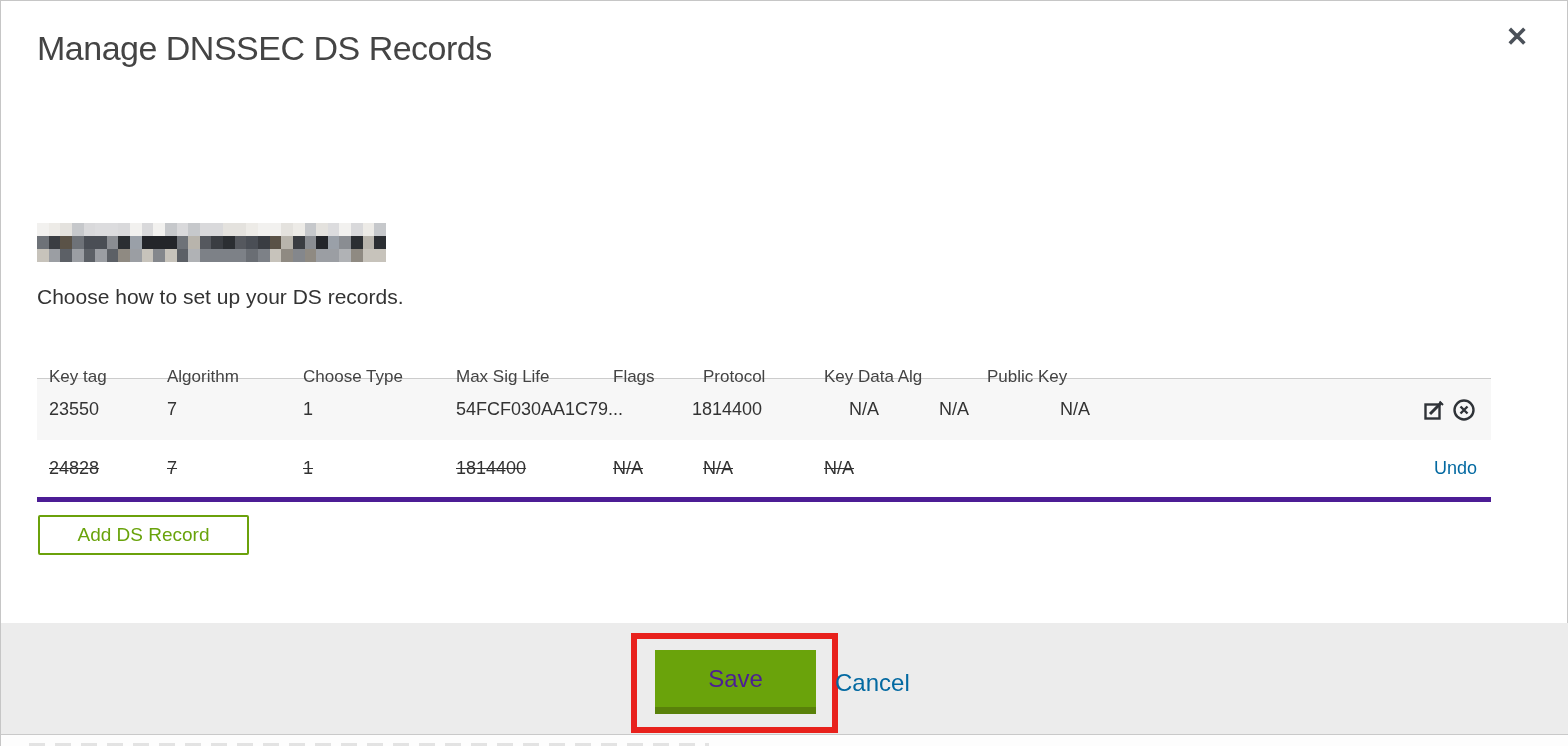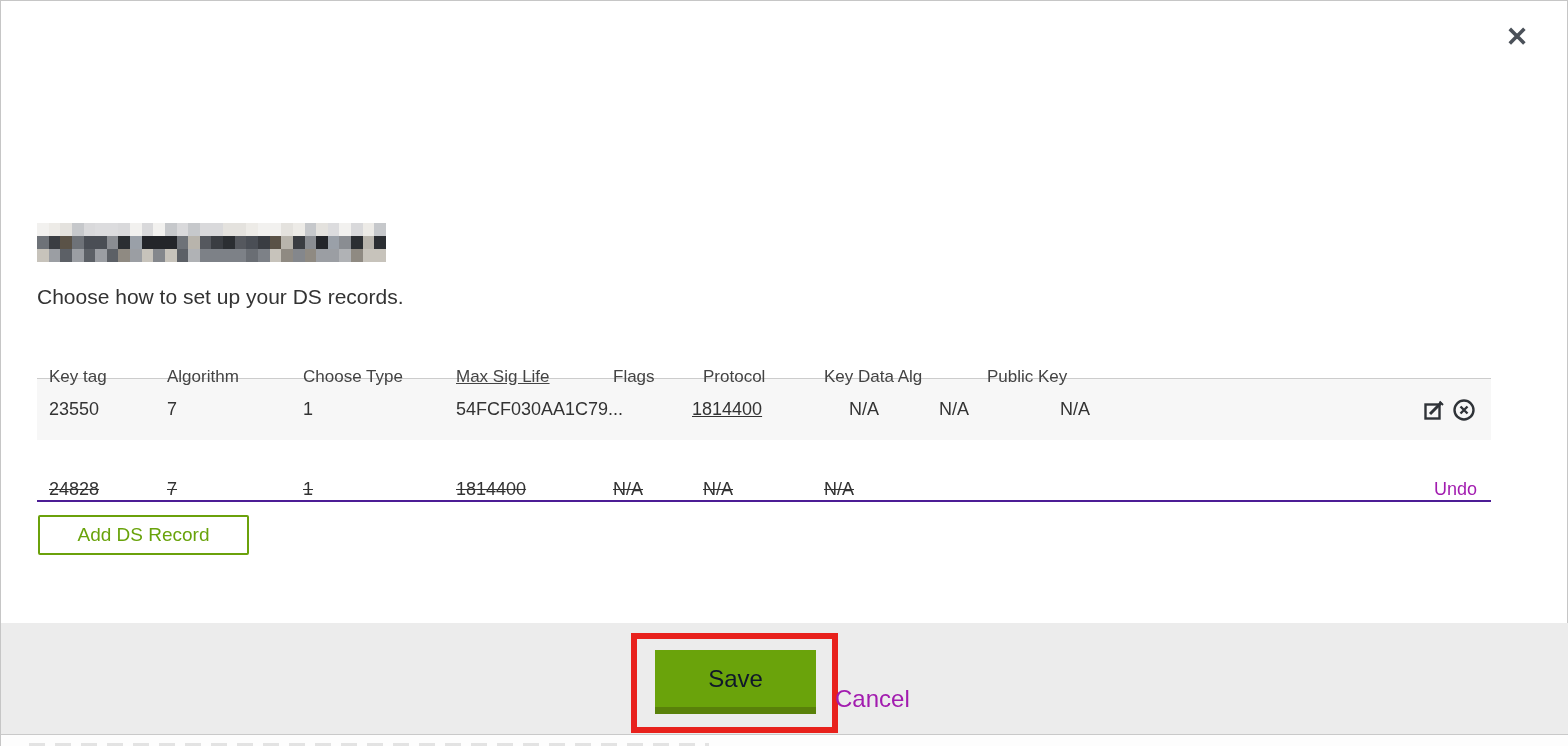--- a/index.html
+++ b/index.html
@@ -18,59 +18,60 @@
   .mosaic { position:absolute; left:36px; top:222px; width:349px; height:39px;
     display:grid; grid-auto-rows:1fr; }
 
   .instruction { position:absolute; left:36px; top:284px; font-size:21px; color:#333; }
 
   .ds-table { position:absolute; left:36px; top:330px; width:1454px; font-size:18px; color:#333; }
   .t-row { display:flex; align-items:center; }
   .t-head { height:47px; color:#444; font-size:17px; }
   .t-head .cell { font-weight:400;margin-top:45px; }
   .row-1 { height:62px; background:#f7f7f7; border-top:1px solid #ccc; }
-  .row-2 { height:62px; background:#fff; border-bottom:2px solid #4c1d95;align-items:flex-end; }
+  .row-2 { height:62px; background:#fff; border-bottom:5px solid #4c1d95; }
   .cell { flex:0 0 auto; padding-left:12px; white-space:nowrap; overflow:hidden; }
   .c0{width:118px;} .c1{width:136px;} .c2{width:153px;} .c3{width:236px;}
-  .c4{width:157px;text-decoration:underline;} .c5{width:90px;} .c6{width:121px;} .c7{width:163px;} .c8{width:130px;}
+  .c4{width:157px;} .c5{width:90px;} .c6{width:121px;} .c7{width:163px;} .c8{width:130px;}
   .c-act { flex:1 1 auto; display:flex; justify-content:flex-end; align-items:center;
     padding-right:14px; gap:4px; }
   .deleted .cell { text-decoration:line-through; }
   .deleted .c-act { text-decoration:none; }
 
   .icon-btn { width:26px; height:26px; display:inline-flex; align-items:center;
     justify-content:center; cursor:pointer; }
   .icon-btn svg { display:block; }
 
-  .link { color:#a21caf; font-size:18px; text-decoration:none; cursor:pointer;margin-top:16px; }
+  .link { color:#0369a1; font-size:18px; text-decoration:none; cursor:pointer; }
 
   .add-btn { position:absolute; left:37px; top:514px; width:211px; height:40px;
     background:#fff; border:2px solid #6ba10b; border-radius:2px; color:#69a30b;
     font-size:19px; font-family:"Liberation Sans", sans-serif; cursor:pointer; }
 
   .footer { position:absolute; left:0; top:622px; width:1568px; height:111px;
     background:#ececec; }
   .annotation-box { position:absolute; left:630px; top:10px; width:207px; height:100px;
     border:6px solid #e8211c; }
   .save-btn { position:absolute; left:18px; top:11px; width:161px; height:64px;
-    background:#6aa30b; border:none; border-bottom:7px solid #59810a; color:#0f172a;
+    background:#6aa30b; border:none; border-bottom:7px solid #59810a; color:#4c1d95;
     font-size:24px; font-family:"Liberation Sans", sans-serif; cursor:pointer; }
   .cancel-link { position:absolute; left:834px; top:46px; font-size:24px; }
 
   .bottom-strip { position:absolute; left:0; top:733px; width:1568px; height:12px;
     background:#fdfdfd; border-top:1px solid #c9c9c9; }
   .remnant { position:absolute; left:28px; top:8px; width:680px; height:4px;
     background:repeating-linear-gradient(90deg,#d8d8d8 0 16px, transparent 16px 26px);
     opacity:.7; }
 </style>
 </head>
 <body>
 
 <div class="page">
 
+  <div class="title">Manage DNSSEC DS Records</div>
 
   <div class="close-btn">✕</div>
 
   <div class="mosaic" style="grid-template-columns: repeat(30, 1fr);">
       <div style="background: rgb(242, 241, 239);"></div>
       <div style="background: rgb(237, 235, 231);"></div>
       <div style="background: rgb(228, 226, 222);"></div>
       <div style="background: rgb(198, 200, 203);"></div>
       <div style="background: rgb(217, 217, 219);"></div>
       <div style="background: rgb(220, 220, 222);"></div>

